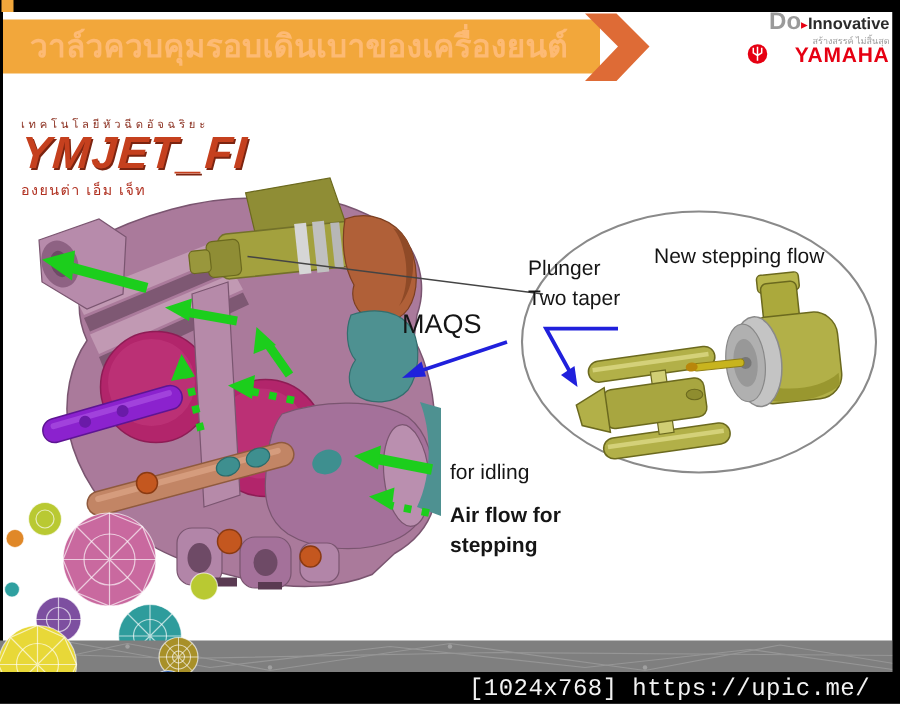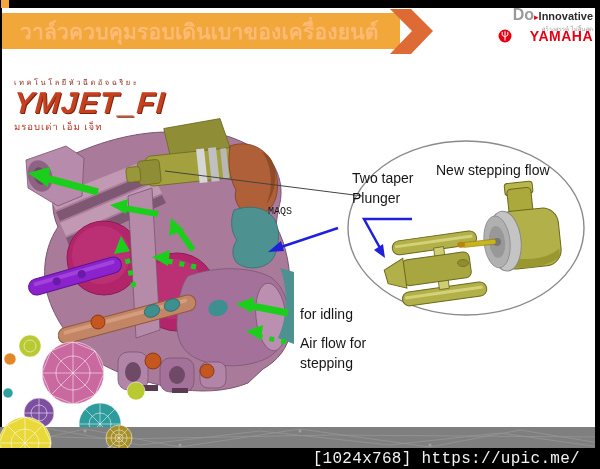--- a/index.html
+++ b/index.html
@@ -34,23 +34,23 @@
     text-shadow:1px 1px 0 #7c2410;}
   .ymjet .sub{color:#B03020;font-size:9.5px;margin-top:1px;letter-spacing:1px;}
 
   
   .isc-title{left:237px;top:93px;color:#111;white-space:nowrap;}
   .isc-title .en{font-size:22px;font-weight:800;}
   .isc-title .th{font-size:19px;font-weight:600;margin-left:6px;}
 
   
   .lbl{color:#151515;font-size:14px;white-space:nowrap;}
-  .lbl-maqs{left:268px;top:206px;font-size:10px;font-family:Liberation Mono, monospace;}
+  .lbl-maqs{left:268px;top:206px;font-size:18px;}
   .lbl-idling{left:300px;top:306px;}
-  .lbl-airflow{left:300px;top:333px;line-height:20px;}
+  .lbl-airflow{left:300px;top:333px;line-height:20px;font-weight:bold;}
   .lbl-plunger{left:352px;top:168px;line-height:20px;}
   .lbl-motor{left:436px;top:162px;}
 
   
   .gray-bar{left:0;top:427px;width:600px;height:21px;background:#7F7F7F;overflow:hidden;}
   .black-bar{left:0;top:448px;width:600px;height:21px;background:#000;}
   .watermark{position:absolute;right:20px;top:2px;color:#f2f2f2;font-size:16px;
     letter-spacing:.3px;font-family:Liberation Mono, monospace;}
 
   svg{display:block;}
@@ -78,21 +78,21 @@
     <svg width="14" height="14" viewBox="0 0 14 14">
       <circle cx="7" cy="7" r="6.5" fill="#E60012"></circle>
       <path d="M7,2.2 L7,11.5 M4.2,2.8 L4.2,6.2 L7,8 M9.8,2.8 L9.8,6.2 L7,8" stroke="#fff" stroke-width="1" fill="none"></path>
     </svg>
     <span class="word">YAMAHA</span>
   </div>
 
   <div class="abs ymjet">
     <div class="tagline">เทคโนโลยีหัวฉีดอัจฉริยะ</div>
     <div class="name">YMJET_FI</div>
-    <div class="sub">มรอบเด่า เอ็ม เจ็ท</div>
+    <div class="sub">องยนต่า เอ็ม เจ็ท</div>
   </div>
 
 
   <svg class="abs" style="left:0;top:0;" width="600" height="448" viewBox="0 0 600 448">
 
     <g>
 
       <path d="M58,162 C95,142 135,132 168,132 L195,127 L230,137 C250,144 266,154 274,166
                C282,180 283,196 278,210 L276,226 C287,246 291,270 290,298 L291,328
                C289,348 277,361 263,369 L248,383 C226,392 198,393 174,388
@@ -275,21 +275,21 @@
     <span class="watermark">[1024x768] https://upic.me/</span>
   </div>
 
   <div class="abs lbl lbl-maqs">MAQS</div>
   <div class="abs lbl lbl-idling">for idling</div>
   <div class="abs lbl lbl-airflow">
     <div>Air flow for</div>
     <div>stepping</div>
   </div>
   <div class="abs lbl lbl-plunger">
+    <div>Plunger</div>
     <div>Two taper</div>
-    <div>Plunger</div>
   </div>
   <div class="abs lbl lbl-motor">New stepping flow</div>
 
   <div class="abs" style="left:0;top:0;width:600px;height:8px;background:#000;"></div>
   <div class="abs" style="left:595px;top:0;width:5px;height:448px;background:#000;"></div>
   <div class="abs corner-accent"></div>
 </div>
 
 </body></html>

